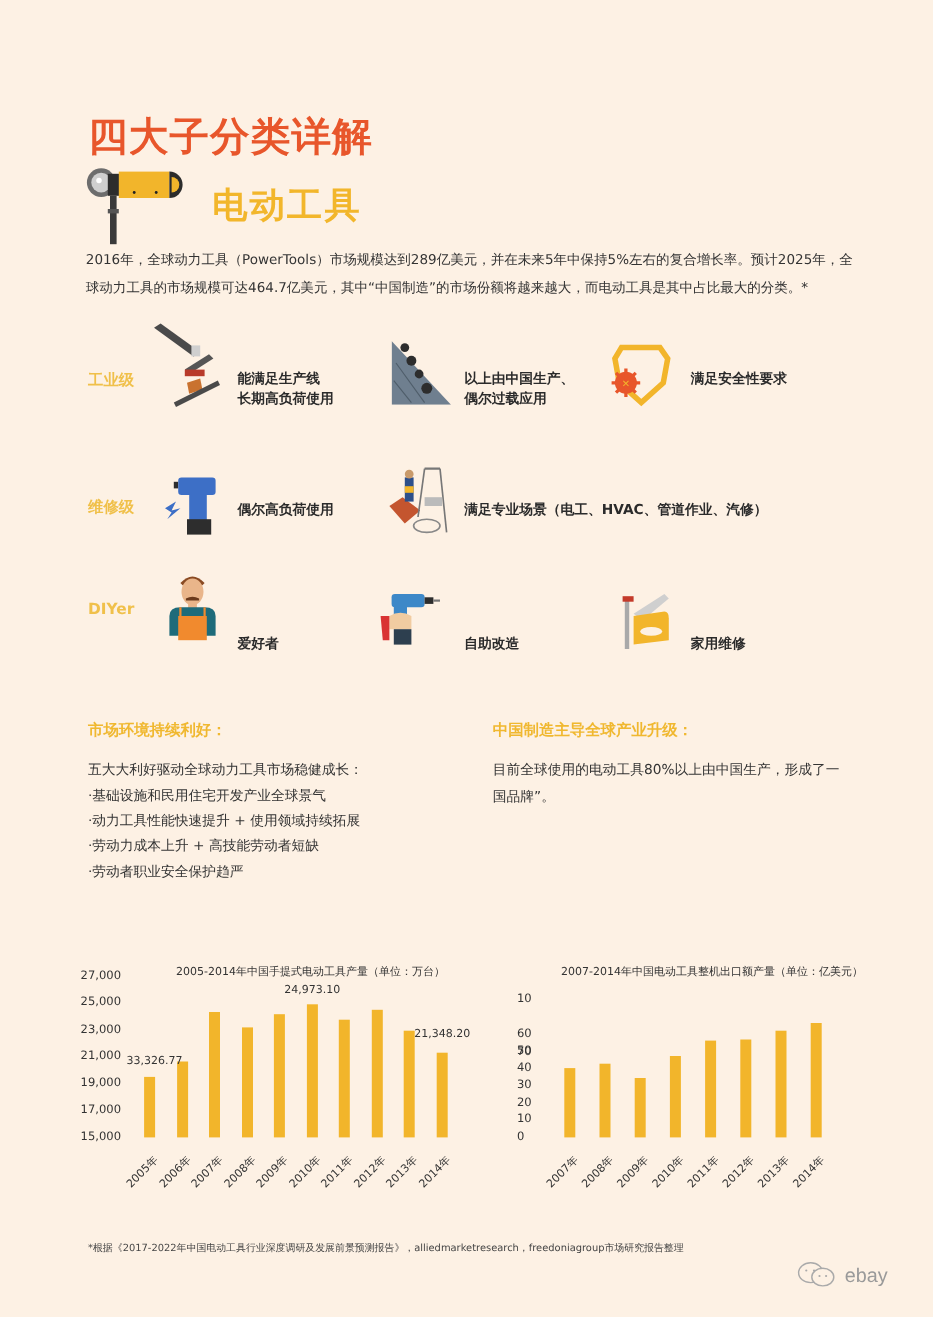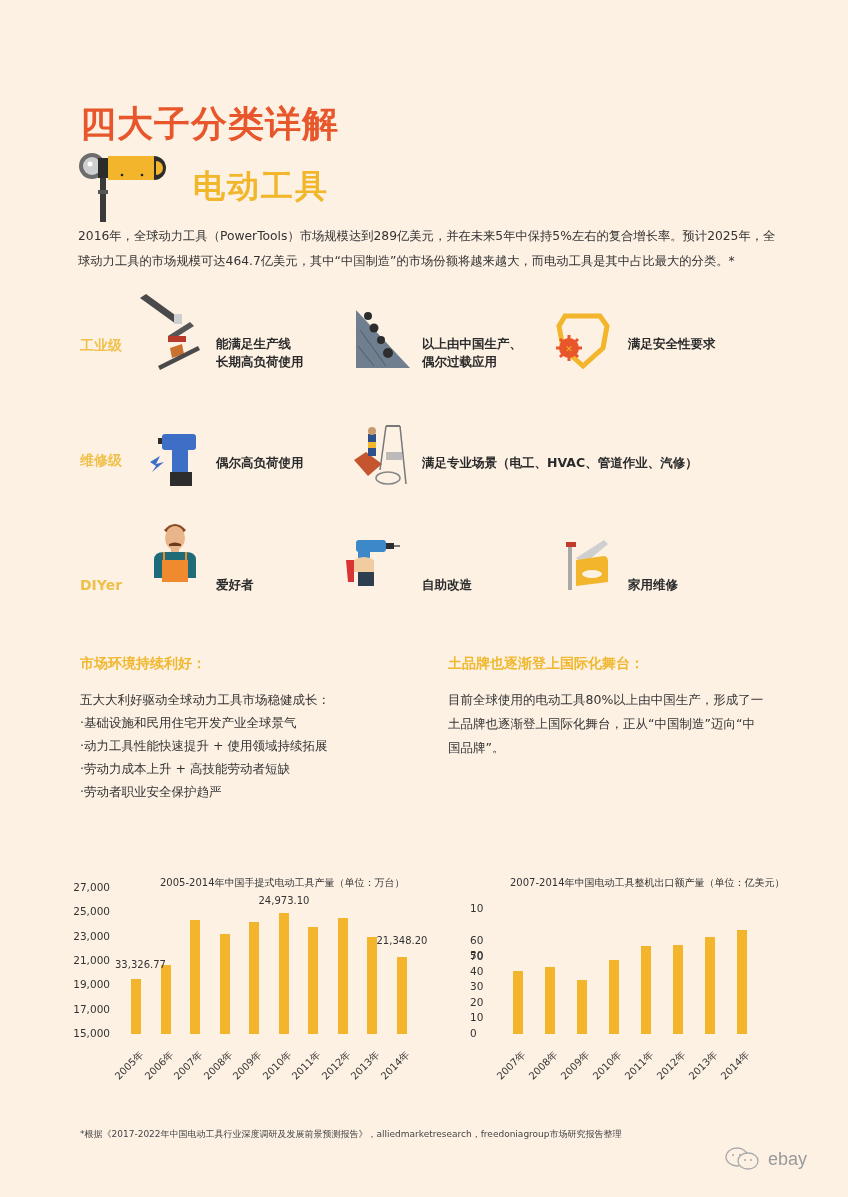--- a/index.html
+++ b/index.html
@@ -117,21 +117,21 @@
   <line x1="34" y1="2" x2="48" y2="2" stroke="#777" stroke-width="2"></line>
   <line x1="34" y1="2" x2="28" y2="46" stroke="#777" stroke-width="1.5"></line>
   <line x1="48" y1="2" x2="54" y2="60" stroke="#777" stroke-width="1.5"></line>
   <rect x="34" y="28" width="16" height="8" fill="#bbb"></rect>
   <ellipse cx="36" cy="54" rx="12" ry="6" fill="none" stroke="#888" stroke-width="1.5"></ellipse>
 </svg>
 <div class="feat-text" style="left:422px; top:454px;">
   <div>满足专业场景（电工、HVAC、管道作业、汽修）</div>
 </div>
 
-<div class="row-label" style="left:80px; top:577px;text-align:center;">DIYer</div>
+<div class="row-label" style="left:80px; top:546px;text-align:center;">DIYer</div>
 
 <svg class="icon" style="left:150px; top:520px; width:50px; height:66px;" viewBox="0 0 50 66">
   <path d="M14 10 Q25 -2 36 10 L34 12 L16 12 Z" fill="#8a4a22"></path>
   <ellipse cx="25" cy="18" rx="10" ry="12" fill="#e9b58a"></ellipse>
   <path d="M19 24 Q25 21 31 24 L31 26 L19 26 Z" fill="#6b3a1c"></path>
   <rect x="21" y="28" width="8" height="6" fill="#e9b58a"></rect>
   <path d="M4 40 Q4 32 14 32 L36 32 Q46 32 46 40 L46 58 L4 58 Z" fill="#1e6b7a"></path>
   <rect x="12" y="40" width="26" height="22" fill="#f18a2e"></rect>
   <line x1="14" y1="32" x2="14" y2="42" stroke="#f18a2e" stroke-width="2"></line>
   <line x1="36" y1="32" x2="36" y2="42" stroke="#f18a2e" stroke-width="2"></line>
@@ -166,24 +166,23 @@
 
 <div class="sec-title" style="left:80px; top:655px;">市场环境持续利好：</div>
 <div class="sec-body" style="left:80px; top:688px;">
   <div>五大大利好驱动全球动力工具市场稳健成长：</div>
   <div>·基础设施和民用住宅开发产业全球景气</div>
   <div>·动力工具性能快速提升 + 使用领域持续拓展</div>
   <div>·劳动力成本上升 + 高技能劳动者短缺</div>
   <div>·劳动者职业安全保护趋严</div>
 </div>
 
-<div class="sec-title" style="left:448px; top:655px;">土品牌也逐渐登上国际化舞台：</div>
+<div class="sec-title" style="left:448px; top:655px;">中国制造主导全球产业升级：</div>
 <div class="sec-body" style="left:448px; top:688px; line-height:24px;">
   <div>目前全球使用的电动工具80%以上由中国生产，形成了一</div>
-  <div>土品牌也逐渐登上国际化舞台，正从“中国制造”迈向“中</div>
   <div>国品牌”。</div>
 </div>
 
 <div class="chart" id="chart1" style="left:0; top:0; width:848px; height:1197px;">
   <div class="chart-title" style="left:160px; top:876px;">2005-2014年中国手提式电动工具产量（单位：万台）</div>
 <div class="ytick" style="left: 70px; top: 881px; width: 40px;">27,000</div>
     <div class="ytick" style="left: 70px; top: 905.333px; width: 40px;">25,000</div>
     <div class="ytick" style="left: 70px; top: 929.667px; width: 40px;">23,000</div>
     <div class="ytick" style="left: 70px; top: 954px; width: 40px;">21,000</div>
     <div class="ytick" style="left: 70px; top: 978.333px; width: 40px;">19,000</div>

